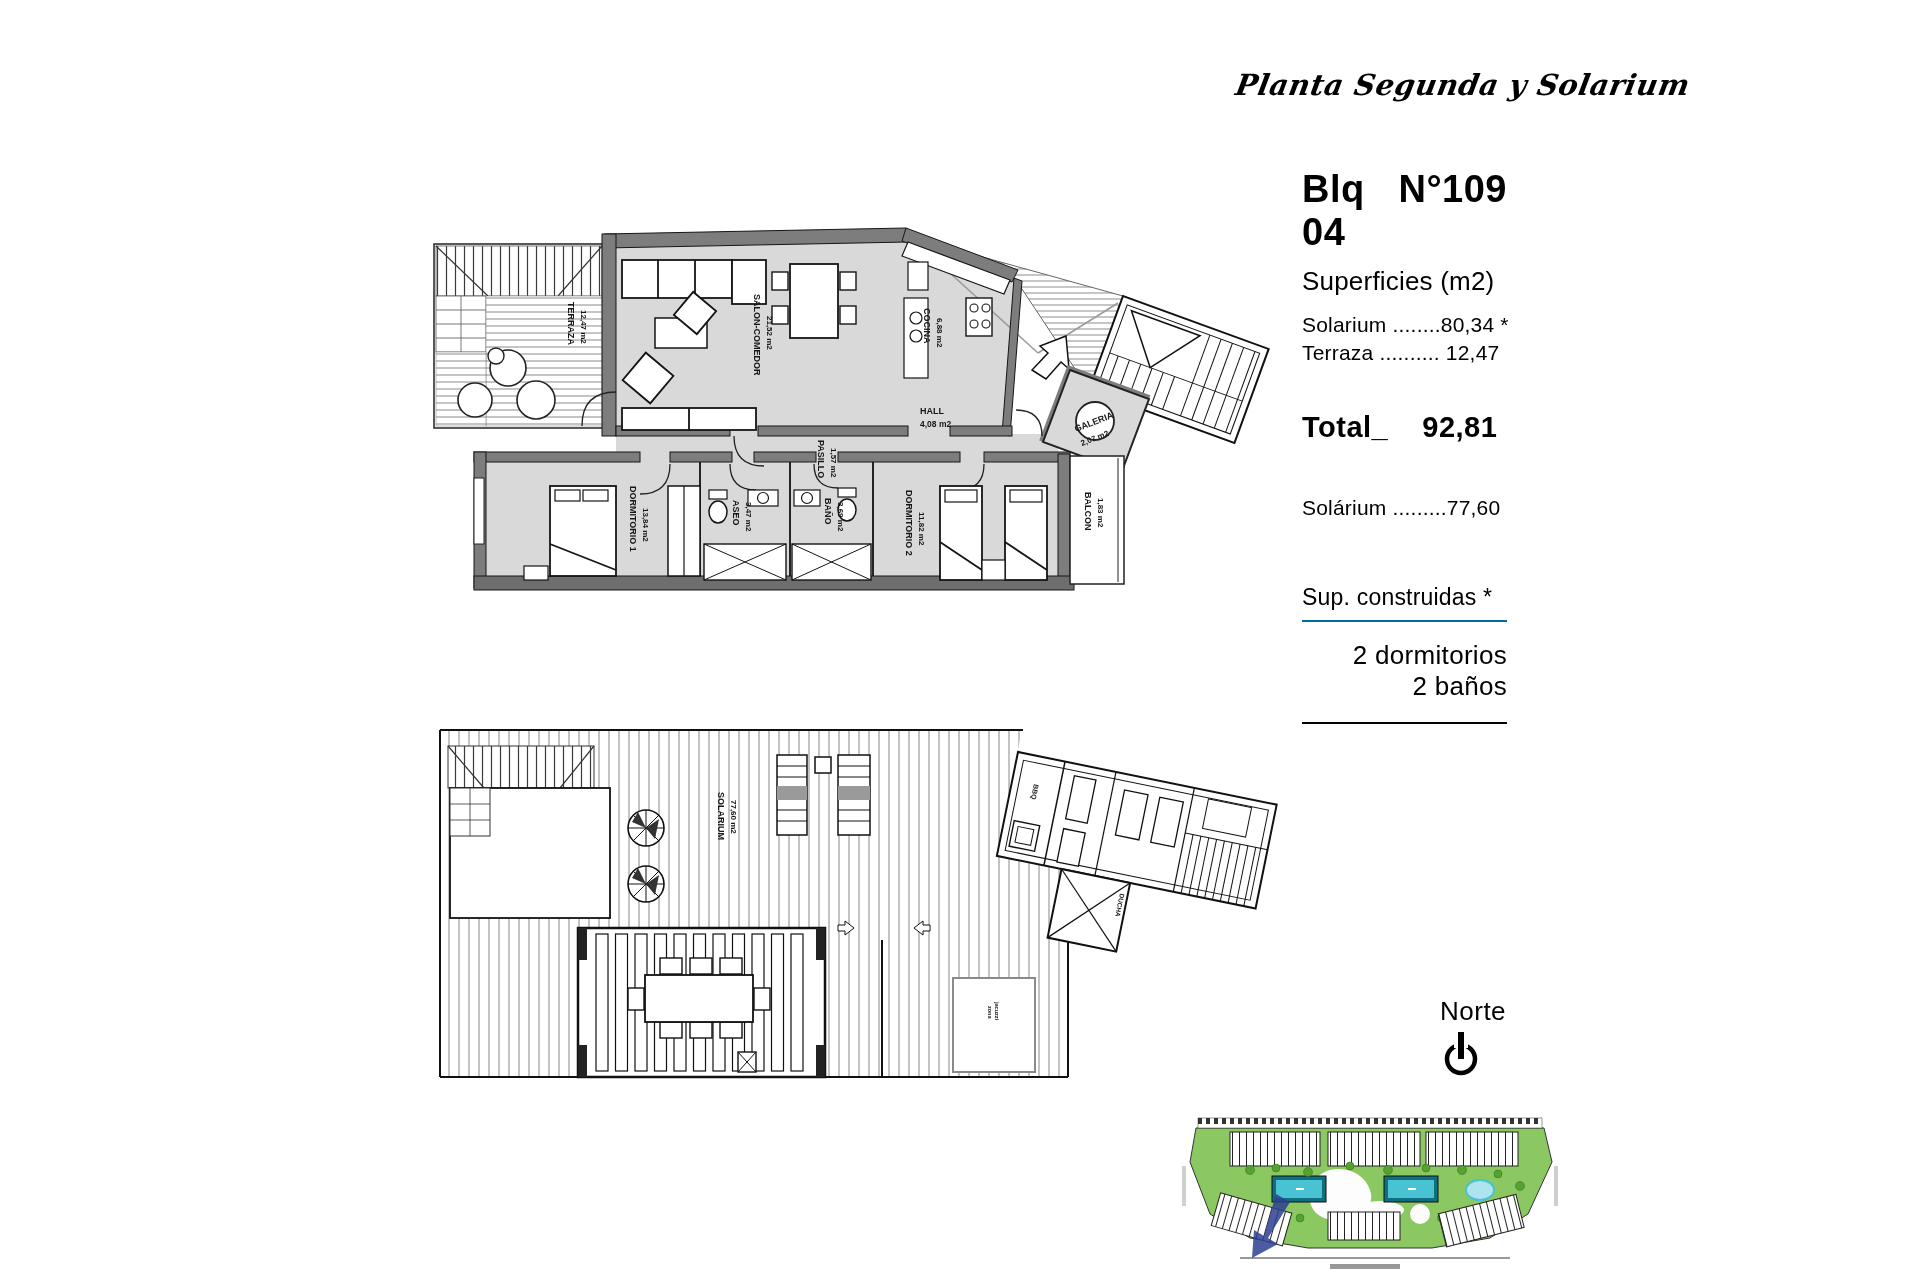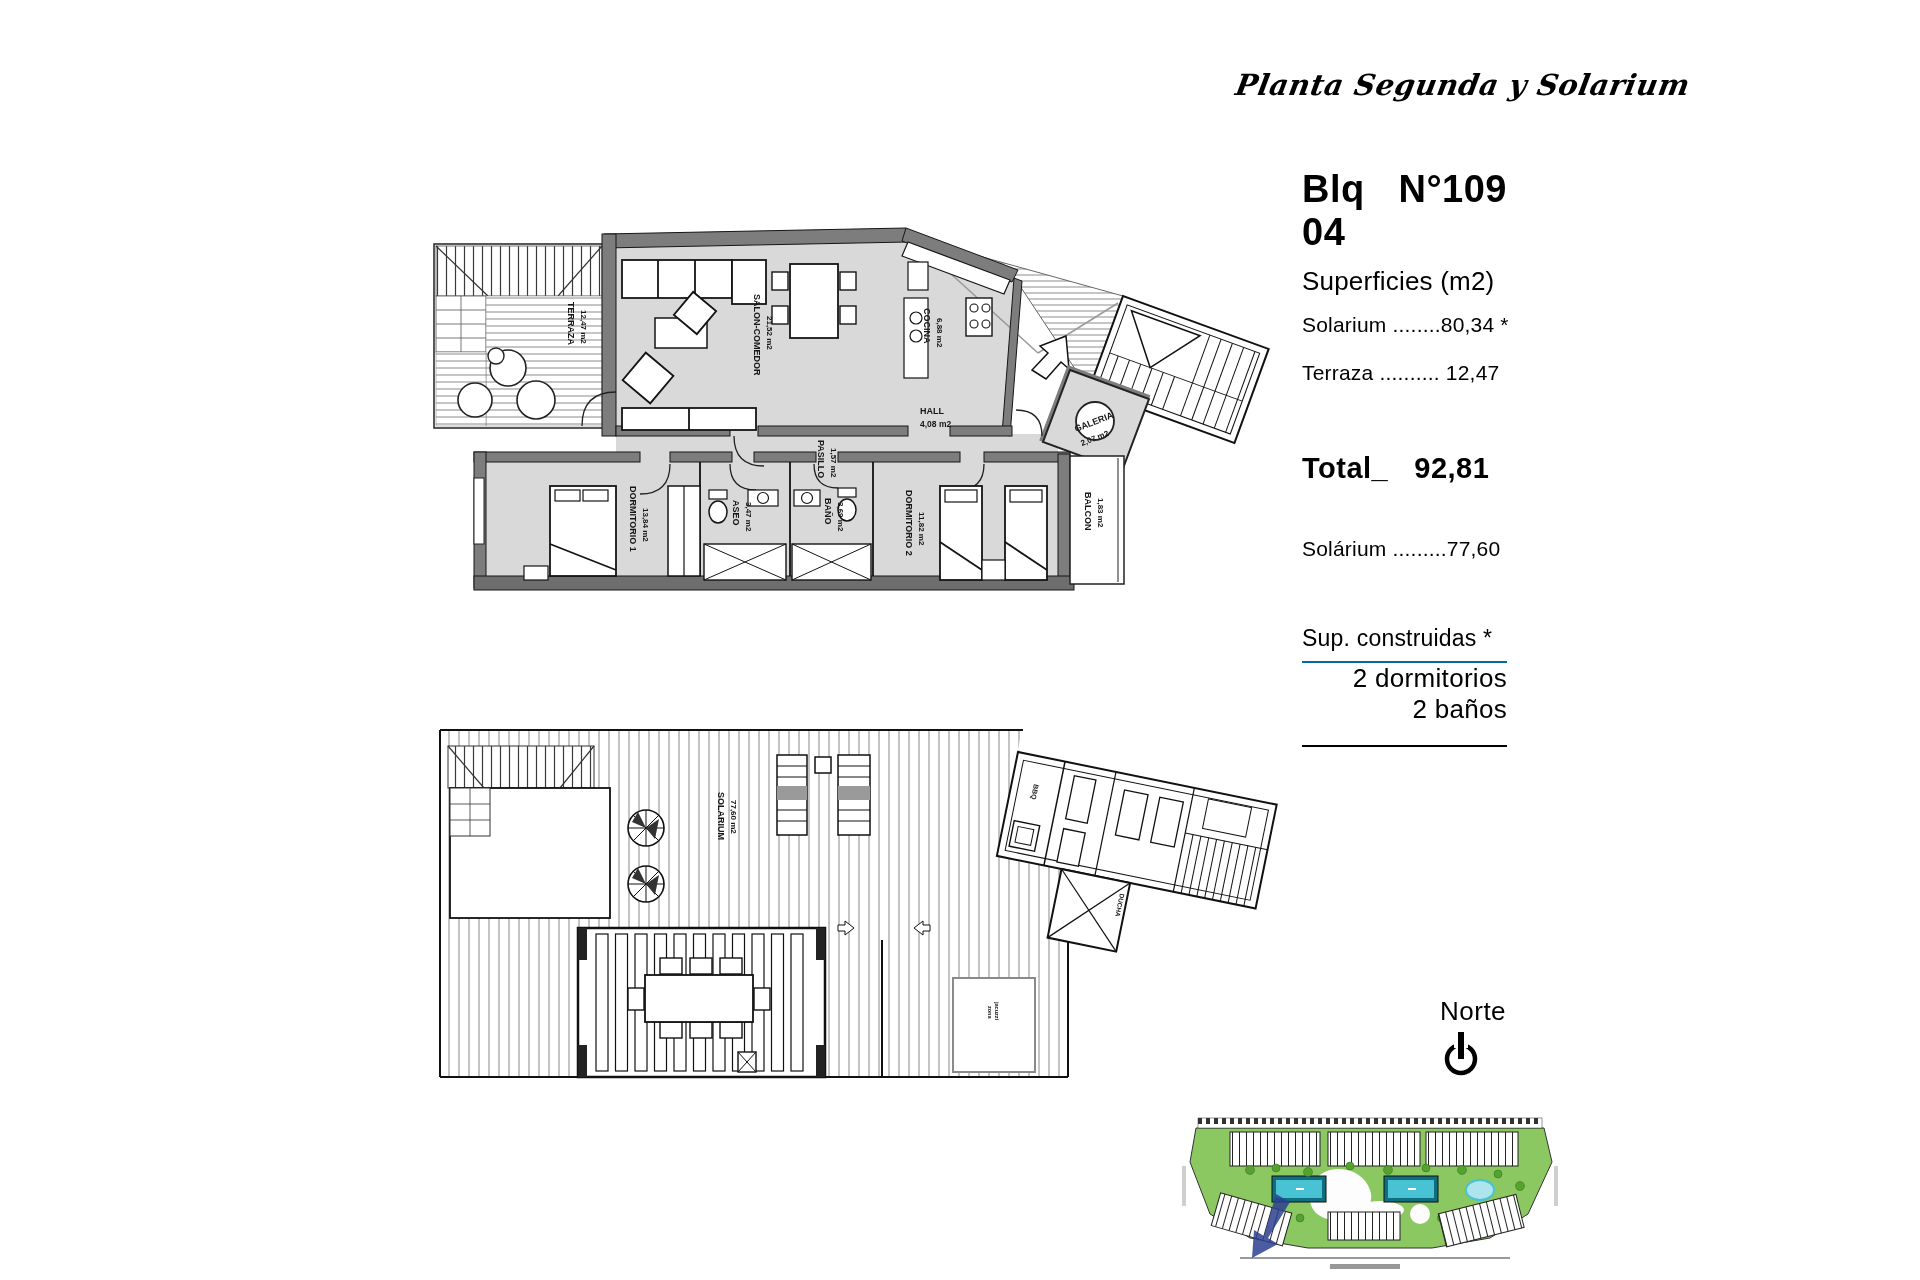--- a/index.html
+++ b/index.html
@@ -11,25 +11,25 @@
   .sheet-title{
     left:1236px;top:68px;width:360px;
     font-family:"DejaVu Serif",serif;font-style:italic;font-weight:bold;
     font-size:29px;letter-spacing:.5px;transform:skewX(-10deg);
     white-space:nowrap;
   }
   .panel{left:1302px;top:168px;width:205px;}
   .row-blq{display:flex;justify-content:space-between;font-weight:bold;font-size:38px;letter-spacing:.5px;}
   .superficies{font-size:26px;margin-top:12px;letter-spacing:.2px;}
   .mrow{font-size:21px;margin-top:16px;letter-spacing:.2px;white-space:nowrap;}
-  .trow{font-size:21px;margin-top:24px;letter-spacing:.2px;white-space:nowrap;}
-  .total{display:flex;gap:26px;font-weight:bold;font-size:29px;margin-top:67px;letter-spacing:.5px;}
+  .trow{font-size:21px;margin-top:4px;letter-spacing:.2px;white-space:nowrap;}
+  .total{display:flex;gap:34px;font-weight:bold;font-size:29px;margin-top:46px;letter-spacing:.5px;}
   .sol{font-size:21px;margin-top:52px;letter-spacing:.2px;}
   .sup{font-size:23px;margin-top:64px;padding-bottom:9px;border-bottom:2px solid #0369a1;letter-spacing:.2px;}
-  .dorm{font-size:26px;text-align:right;margin-top:0;letter-spacing:.3px;}
+  .dorm{font-size:26px;text-align:right;margin-top:18px;letter-spacing:.3px;}
   .banos{font-size:26px;text-align:right;padding-bottom:20px;border-bottom:2px solid #000;letter-spacing:.3px;}
   .north{left:1440px;top:996px;width:110px;}
   .north-label{font-size:26px;letter-spacing:.5px;}
   svg text{font-family:"Liberation Sans",sans-serif;font-weight:bold;fill:#161616;}
 </style>
 </head>
 <body>
 
 <div class="abs sheet-title">Planta Segunda y Solarium</div>
 

